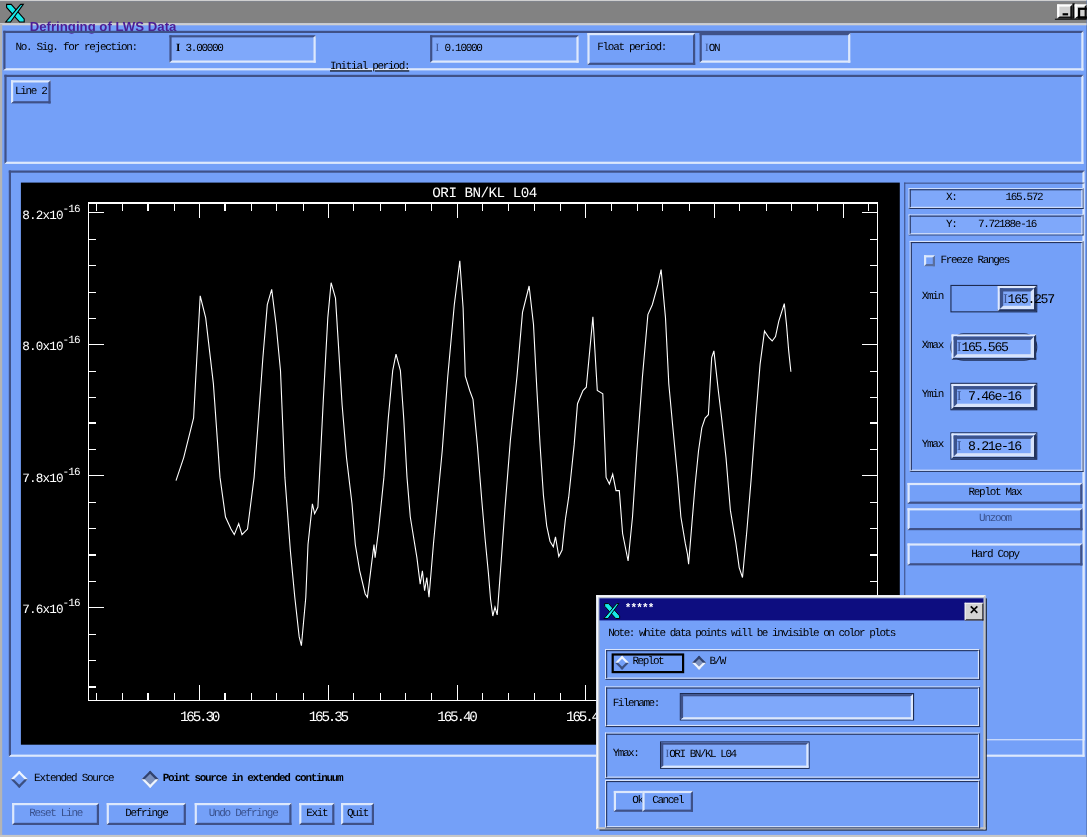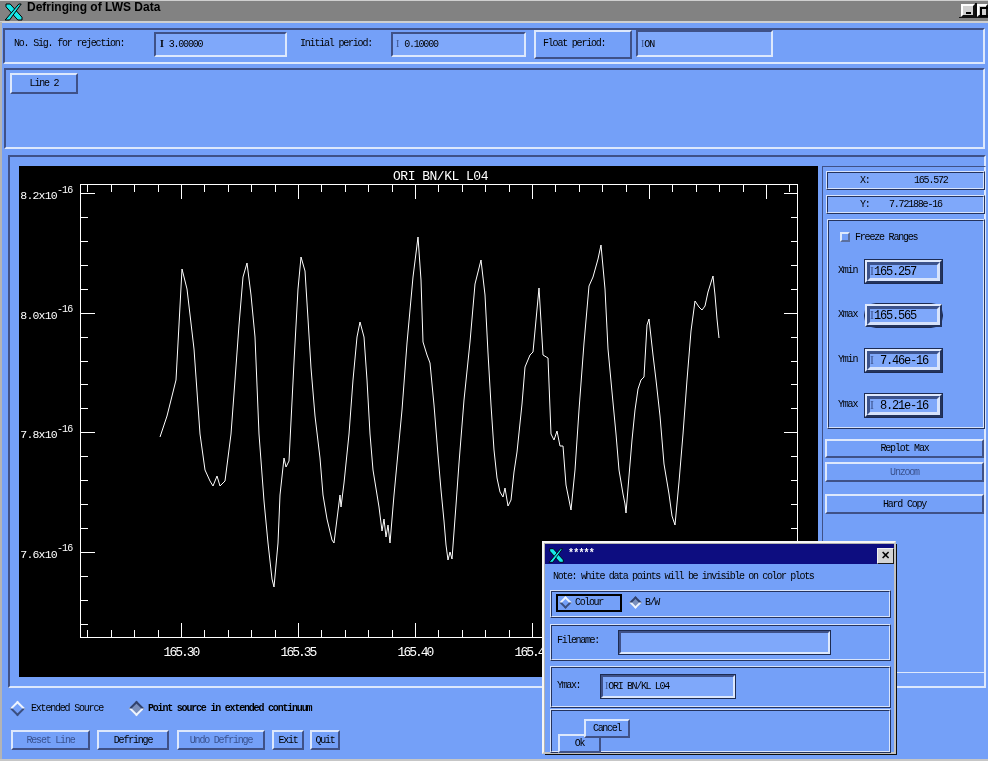--- a/index.html
+++ b/index.html
@@ -26,47 +26,47 @@
 </head>
 <body>
 
 <div class="ab" style="left:0;top:0;width:988px;height:1px;background:#cfcfcf;"></div>
 <div class="ab" style="left:0;top:1px;width:988px;height:20px;background:#828282;"></div>
 <div class="ab" style="left:0;top:21px;width:988px;height:2px;background:#cfcfcf;"></div>
 <svg class="ab" style="left:4px;top:2px;" width="20" height="20" viewBox="0 0 20 20">
   <polygon points="2,2 6.2,2 18,15.2 18,18 13.8,18 2,4.8" fill="#17e8e8" stroke="#000" stroke-width="1"></polygon>
   <polygon points="14.8,2 17.2,2 5.6,18 1.2,18" fill="#17e8e8" stroke="#000" stroke-width="1"></polygon>
 </svg>
-<div class="ab" style="left:27px;top:0;font-family:'Liberation Sans',sans-serif;font-weight:bold;font-size:12px;color:#000000;">Defringing of LWS Data</div>
+<div class="ab" style="left:27px;top:17px;font-family:'Liberation Sans',sans-serif;font-weight:bold;font-size:12px;color:#4c1d95;">Defringing of LWS Data</div>
 
 <div class="ab" style="left:961px;top:4px;width:14px;height:13px;box-sizing:border-box;background:#d0d0d0;border:2px solid;border-color:#fdfdfd #111 #111 #fdfdfd;">
   <div style="position:absolute;left:3px;top:6px;width:5px;height:2px;background:#000;"></div>
 </div>
 <div class="ab" style="left:975px;top:3px;width:2px;height:14px;background:#0a0a0a;"></div>
 <div class="ab" style="left:977px;top:4px;width:11px;height:13px;box-sizing:border-box;background:#d0d0d0;border:2px solid;border-color:#fdfdfd #111 #111 #fdfdfd;">
   <div style="position:absolute;left:1px;top:1px;width:6px;height:6px;border:2px solid #000;"></div>
 </div>
 <div class="ab" style="left:959px;top:17px;width:29px;height:1px;background:#111;"></div>
 
 <div class="ab" style="left:0;top:22px;width:2px;height:739px;background:#b4b4b4;"></div>
 
 <div class="ab sunk2" style="left:3px;top:28px;width:978px;height:32px;"></div>
 <div class="ab mono" style="left:14px;top:38px;">No. Sig. for rejection:</div>
 <div class="ab sunk2 field" style="left:154px;top:32px;width:133px;height:25px;box-sizing:border-box;"></div>
 <div class="ab mono" style="left:160px;top:38px;"><span class="cur">I</span> 3.00000</div>
-<div class="ab mono" style="left:300px;top:38px;">Initial period:</div>
+<div class="ab mono" style="left:300px;top:56px;text-decoration:underline;">Initial period:</div>
 <div class="ab sunk2 field" style="left:391px;top:32px;width:135px;height:25px;box-sizing:border-box;"></div>
 <div class="ab mono" style="left:396px;top:38px;"><span class="dcur">I</span> 0.10000</div>
 <div class="ab raise2" style="left:534px;top:30px;width:98px;height:29px;box-sizing:border-box;"></div>
 <div class="ab mono" style="left:543px;top:38px;">Float period:</div>
 <div class="ab sunk2 field" style="left:636px;top:30px;width:137px;height:27px;box-sizing:border-box;"></div>
 <div class="ab mono" style="left:641px;top:38px;"><span class="dcur">I</span>ON</div>
 
 <div class="ab sunk2" style="left:4px;top:68px;width:981px;height:81px;box-sizing:border-box;"></div>
-<div class="ab raise2 btn" style="left:10px;top:73px;width:68px;height:21px;">
+<div class="ab raise2 btn" style="left:10px;top:73px;width:36px;height:21px;">
     <span class="mono">Line 2</span>
   </div>
 
 <div class="ab sunk2" style="left:8px;top:155px;width:978px;height:533px;box-sizing:border-box;"></div>
 
 <div class="ab" style="left:19px;top:166px;width:799px;height:511px;background:#000;">
 <svg width="799" height="511" viewBox="0 0 799 511" style="position:absolute;left:0;top:0;">
   <g stroke="#fff" stroke-width="1" fill="none" shape-rendering="crispEdges">
     <rect x="61.5" y="18.5" width="717" height="452.5"></rect>
   </g>
@@ -204,21 +204,21 @@
 <div class="ab mono" style="left:860px;top:199px;">Y:</div>
 <div class="ab mono" style="left:889px;top:199px;">7.72188e-16</div>
 
 <div class="ab eo" style="left:827px;top:219px;width:156px;height:208px;">
     <div class="ei"></div>
   </div>
 <div class="ab" style="left:840px;top:232px;width:10px;height:10px;box-sizing:border-box;background:#74a0f8;border:2px solid;border-color:#dde9fc #5a6f9e #5a6f9e #dde9fc;"></div>
 <div class="ab mono" style="left:855px;top:232px;">Freeze Ranges</div>
 
 <div class="ab mono" style="left:838px;top:265px;">Xmin</div>
-<div class="ab tf" style="left:864px;top:259px;">
+<div class="ab tf" style="left:864px;top:259px;padding-left:42px;">
     <div class="tfm">
       <div class="tfi"><span class="dcur">I</span>165.257</div>
     </div>
   </div>
 <div class="ab mono" style="left:838px;top:309px;">Xmax</div>
 <div class="ab tf" style="left:864px;top:303px;border-radius:12px;">
     <div class="tfm">
       <div class="tfi"><span class="dcur">I</span>165.565</div>
     </div>
   </div>
@@ -273,21 +273,21 @@
   </svg>
   <div style="position:absolute;left:24px;top:5px;font-size:10px;font-weight:bold;color:#fff;letter-spacing:-0.8px;">*****</div>
   <div style="position:absolute;left:333px;top:5px;width:15px;height:14px;background:#d4d4d4;border:1px solid;border-color:#f2f2f2 #1a1a1a #1a1a1a #f2f2f2;text-align:center;font-size:11px;line-height:13px;color:#000;font-weight:bold;font-family:'Liberation Sans',sans-serif;">✕</div>
   <div class="dmono" style="position:absolute;left:9px;top:28px;">Note: white data points will be invisible on color plots</div>
 
   <div class="eo" style="position:absolute;left:6px;top:47px;width:339px;height:26px;">
       <div class="ei"></div>
     </div>
   <div style="position:absolute;left:12px;top:51px;width:66px;height:18px;border:2px solid #000;box-sizing:border-box;"></div>
   <span class="dia" style="position:absolute;left:17px;top:55px;width:9px;height:9px;background:#74a0f8;border:2px solid;border-color:#eef4fe #3b4f80 #3b4f80 #eef4fe;"></span>
-  <div class="dmono" style="position:absolute;left:31px;top:54px;">Colour</div>
+  <div class="dmono" style="position:absolute;left:31px;top:54px;">Replot</div>
   <span class="dia" style="position:absolute;left:87px;top:55px;width:9px;height:9px;background:#7b90bd;border:2px solid;border-color:#31426f #eef4fe #eef4fe #31426f;"></span>
   <div class="dmono" style="position:absolute;left:101px;top:54px;">B/W</div>
 
   <div class="eo" style="position:absolute;left:6px;top:81px;width:339px;height:35px;">
       <div class="ei"></div>
     </div>
   <div class="dmono" style="position:absolute;left:13px;top:92px;">Filename:</div>
   <div style="position:absolute;left:74px;top:87px;width:211px;height:23px;border:1px solid #1d2b52;">
     <div class="field" style="width:100%;height:100%;box-sizing:border-box;border:2px solid;border-color:#3f5187 #dde8fc #dde8fc #3f5187;"></div>
   </div>
@@ -297,21 +297,21 @@
     </div>
   <div class="dmono" style="position:absolute;left:13px;top:137px;">Ymax:</div>
   <div style="position:absolute;left:56px;top:131px;width:134px;height:23px;border:1px solid #1d2b52;">
     <div class="field" style="width:100%;height:100%;box-sizing:border-box;border:2px solid;border-color:#3f5187 #dde8fc #dde8fc #3f5187;"></div>
   </div>
   <div class="dmono" style="position:absolute;left:61px;top:137px;"><span class="dcur">I</span>ORI BN/KL L04</div>
 
   <div class="eo" style="position:absolute;left:6px;top:166px;width:339px;height:42px;">
       <div class="ei"></div>
     </div>
-  <div class="raise2 btn" style="position:absolute;left:14px;top:191px;width:43px;height:19px;">
+  <div class="raise2 btn" style="position:absolute;left:14px;top:176px;width:43px;height:19px;">
       <span class="dmono">Ok</span>
     </div>
   <div class="raise2 btn" style="position:absolute;left:40px;top:176px;width:46px;height:19px;">
       <span class="dmono">Cancel</span>
     </div>
 </div>
 
 <div class="ab" style="left:0;top:759px;width:988px;height:2px;background:#c6c6c6;z-index:20;"></div>
 
 </body></html>

